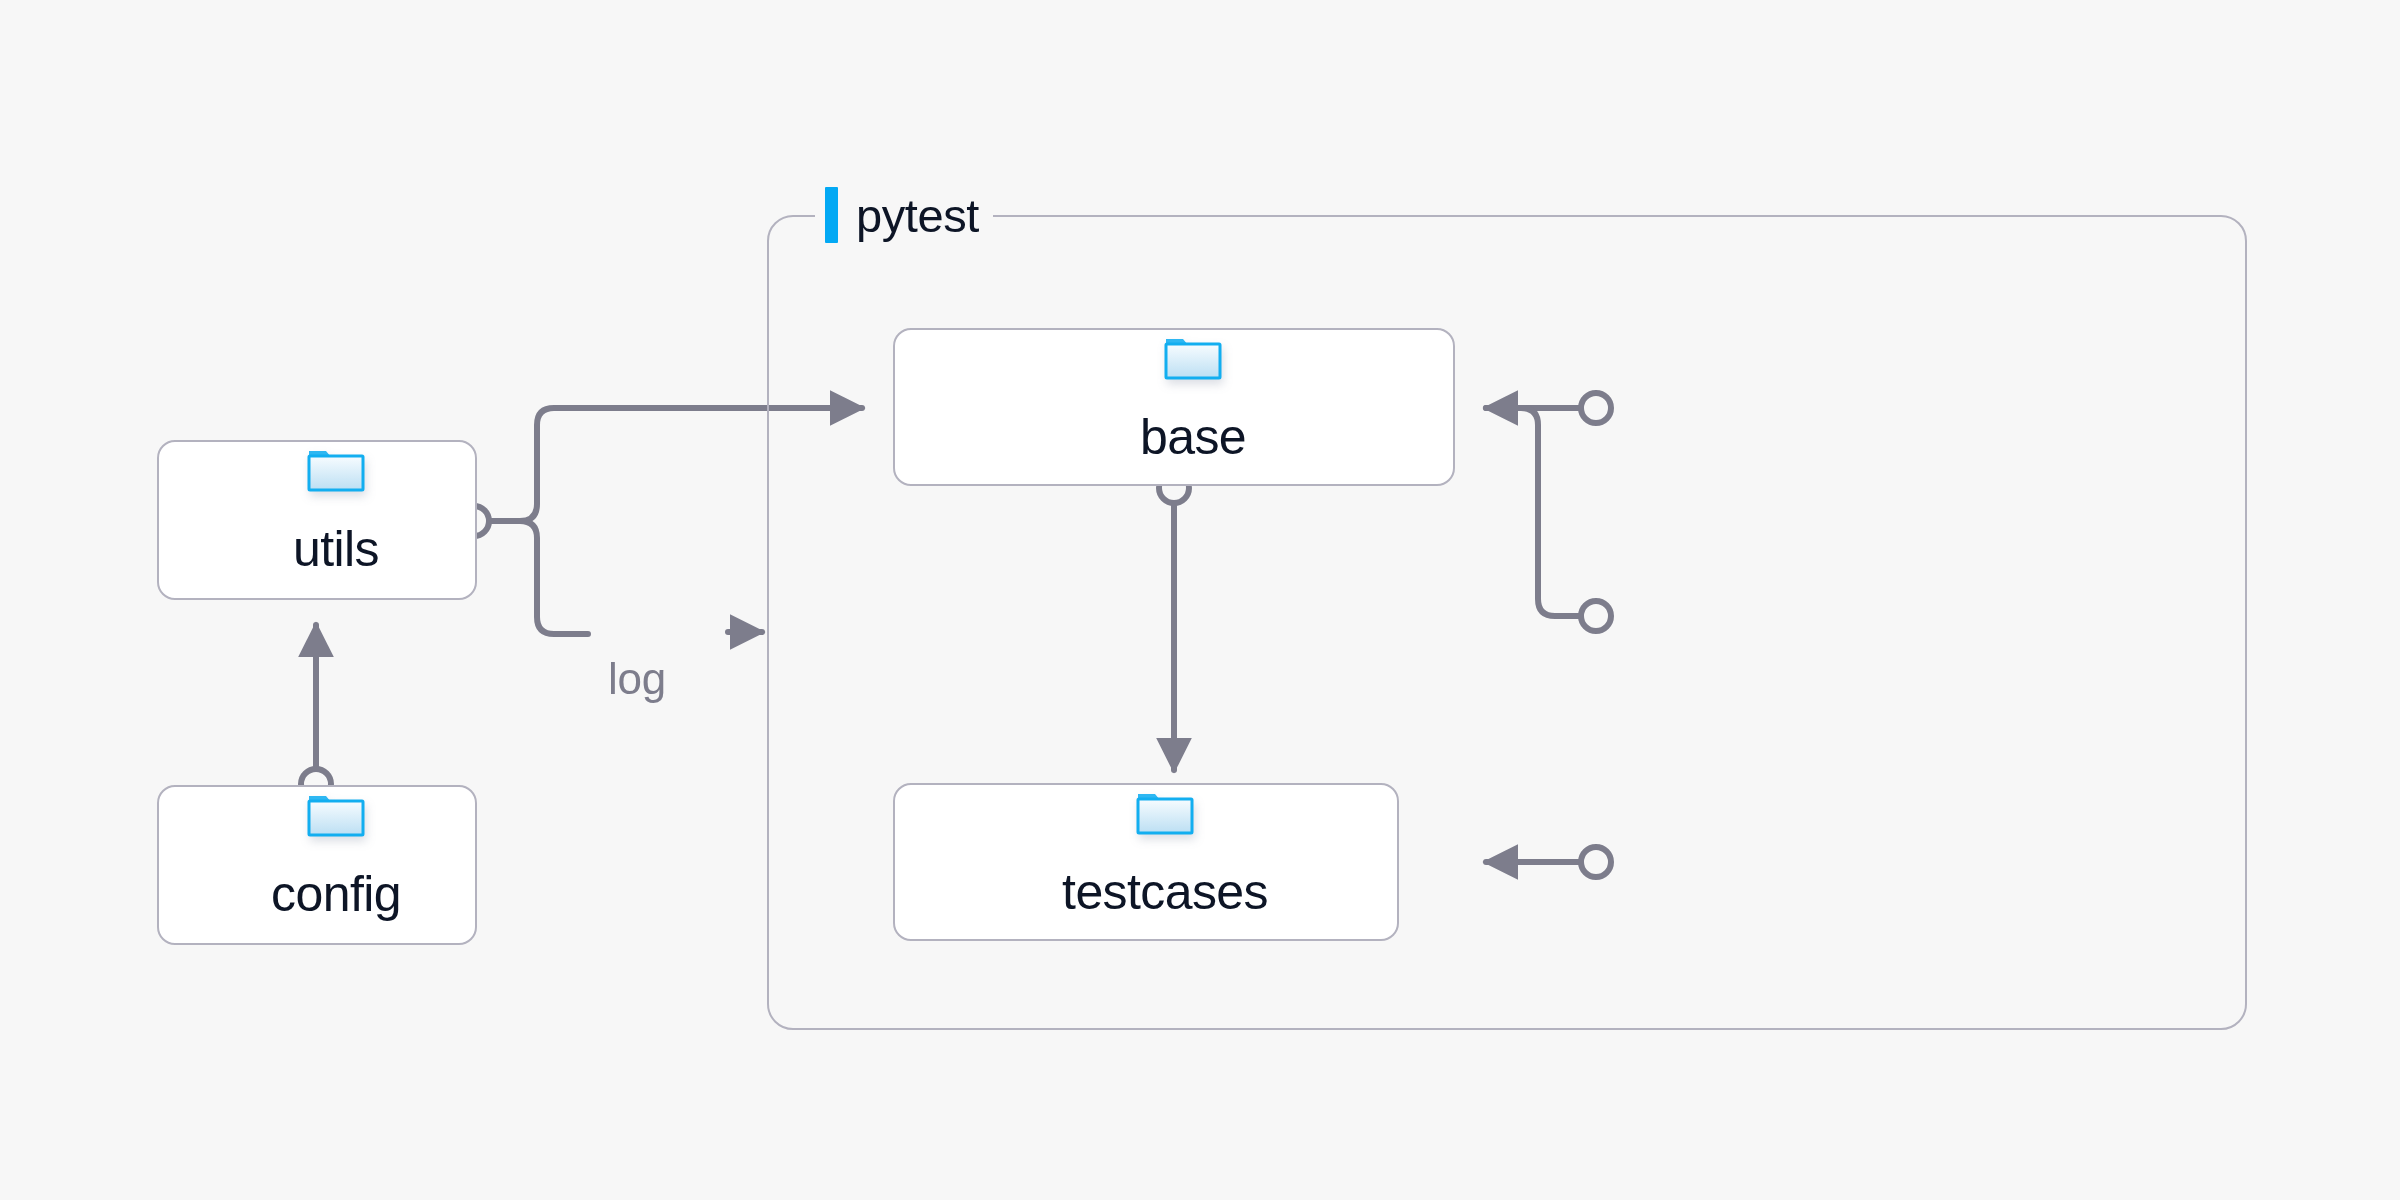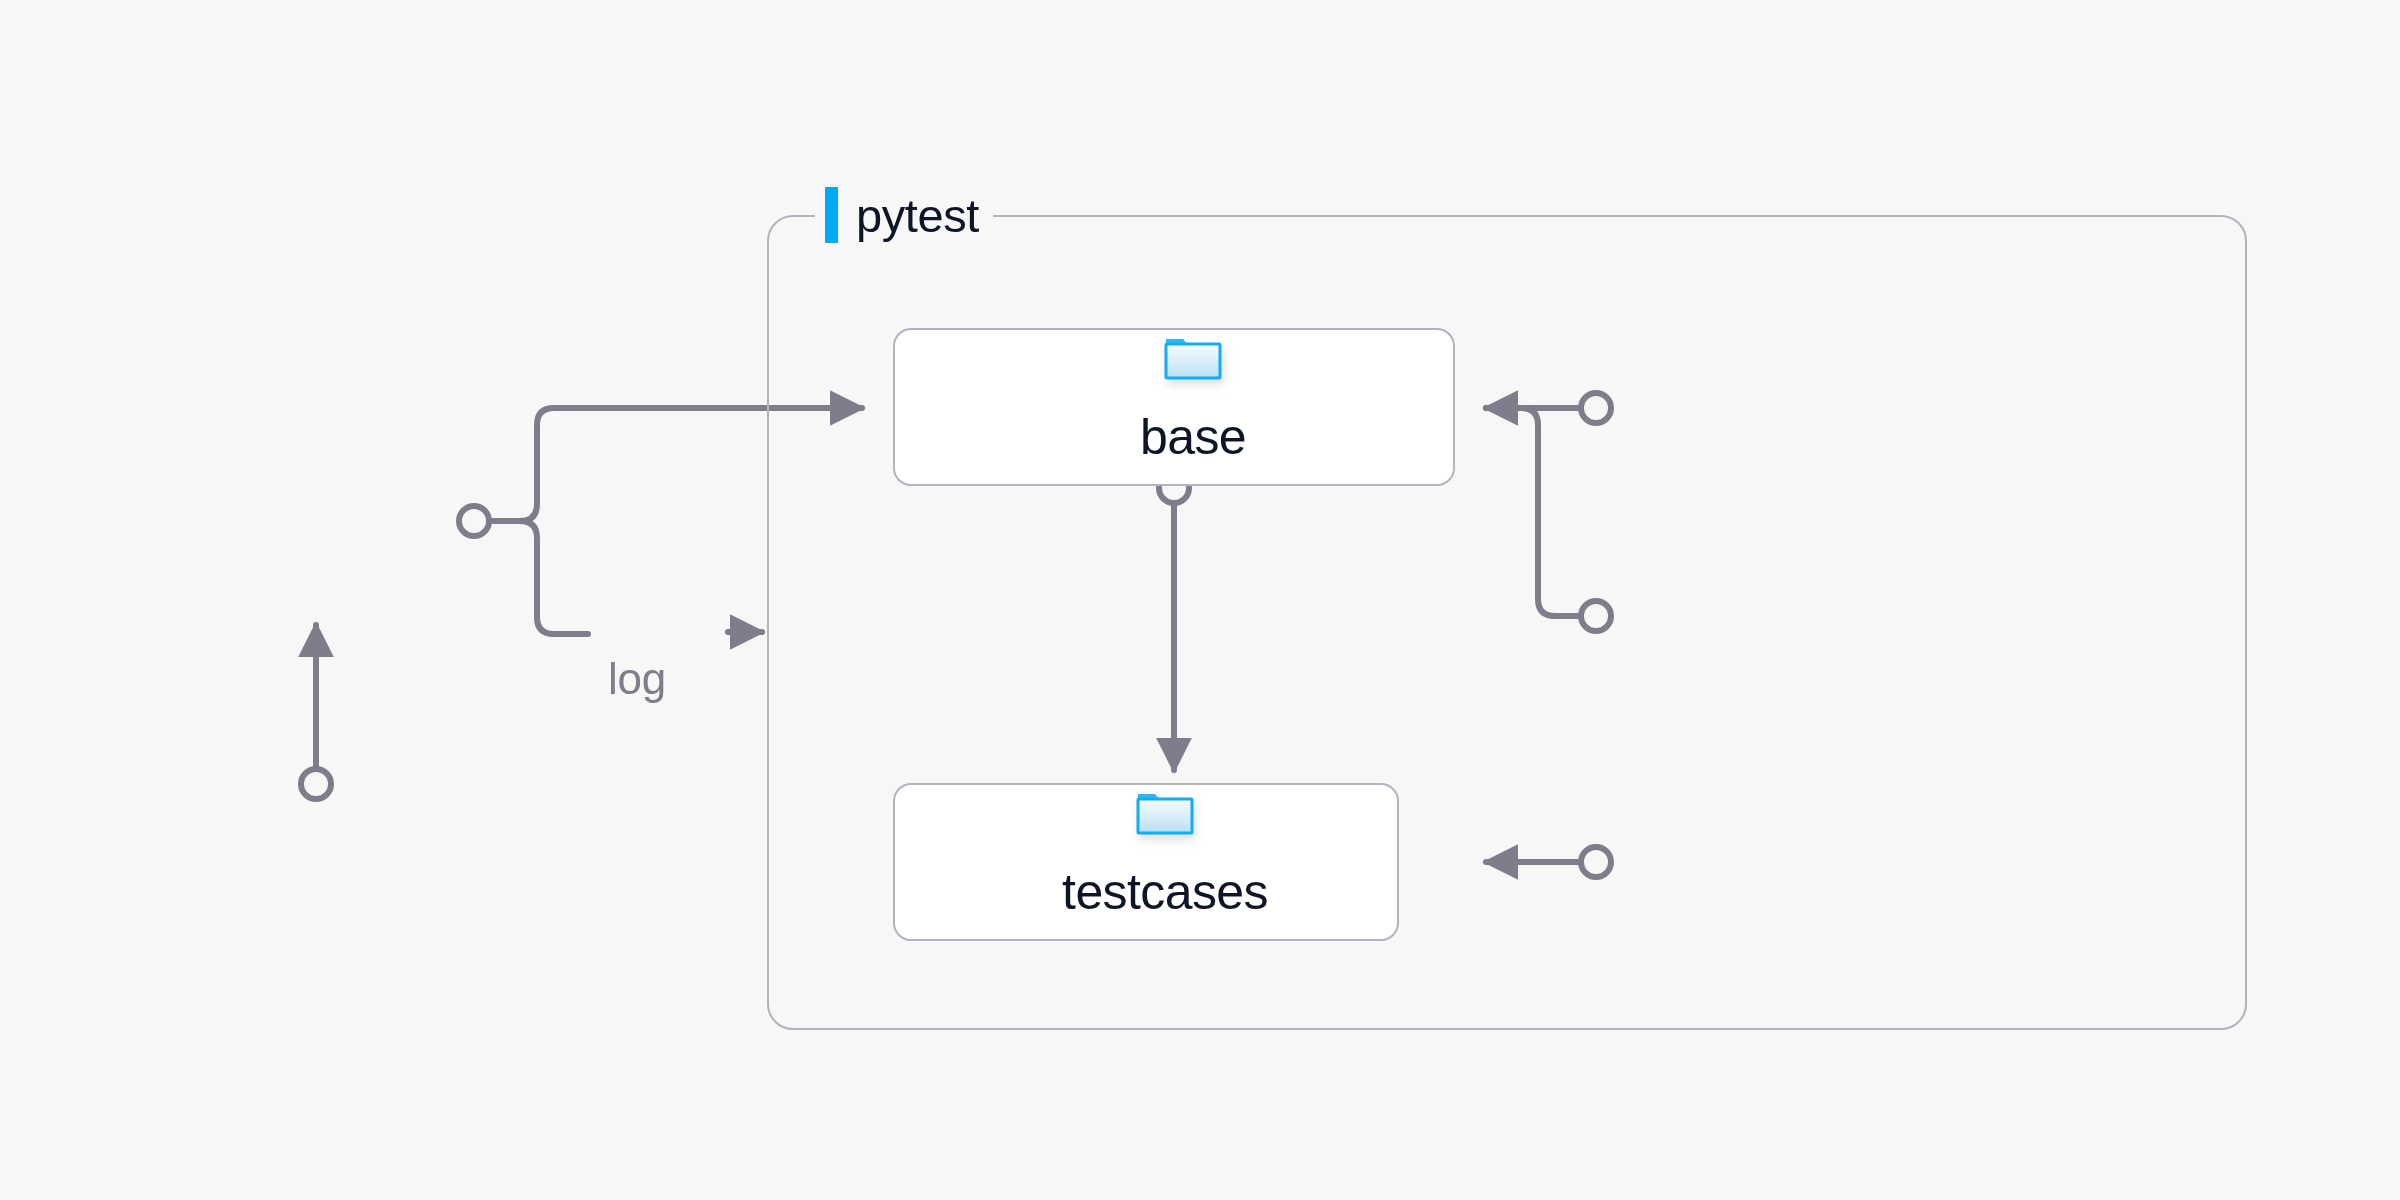--- a/index.html
+++ b/index.html
@@ -148,21 +148,39 @@
     </g>
   </svg>
 
   <div class="group" style="left:767px; top:215px; width:1480px; height:815px;"></div>
 
   <div class="group-label" style="left:815px; top:186px;">
     <span class="group-accent"></span>
     <span class="group-title">pytest</span>
   </div>
 
-
+  <div class="node" style="left:157px; top:440px; width:320px; height:160px;">
+    <span class="folder-icon">
+      <svg viewBox="0 0 62 52" xmlns="http://www.w3.org/2000/svg">
+        <path d="M4 9 h17 l5 6 h12 v6 H4 Z" fill="#2eb7f2"></path>
+        <rect x="4" y="14" width="54" height="34" rx="1" fill="url(#folderGrad)" stroke="#12aef0" stroke-width="3"></rect>
+      </svg>
+    </span>
+    <span class="node-label">utils</span>
+  </div>
+
+  <div class="node" style="left:157px; top:785px; width:320px; height:160px;">
+    <span class="folder-icon">
+      <svg viewBox="0 0 62 52" xmlns="http://www.w3.org/2000/svg">
+        <path d="M4 9 h17 l5 6 h12 v6 H4 Z" fill="#2eb7f2"></path>
+        <rect x="4" y="14" width="54" height="34" rx="1" fill="url(#folderGrad)" stroke="#12aef0" stroke-width="3"></rect>
+      </svg>
+    </span>
+    <span class="node-label">config</span>
+  </div>
 
   <div class="node" style="left:893px; top:328px; width:562px; height:158px;">
     <span class="folder-icon">
       <svg viewBox="0 0 62 52" xmlns="http://www.w3.org/2000/svg">
         <path d="M4 9 h17 l5 6 h12 v6 H4 Z" fill="#2eb7f2"></path>
         <rect x="4" y="14" width="54" height="34" rx="1" fill="url(#folderGrad)" stroke="#12aef0" stroke-width="3"></rect>
       </svg>
     </span>
     <span class="node-label">base</span>
   </div>

